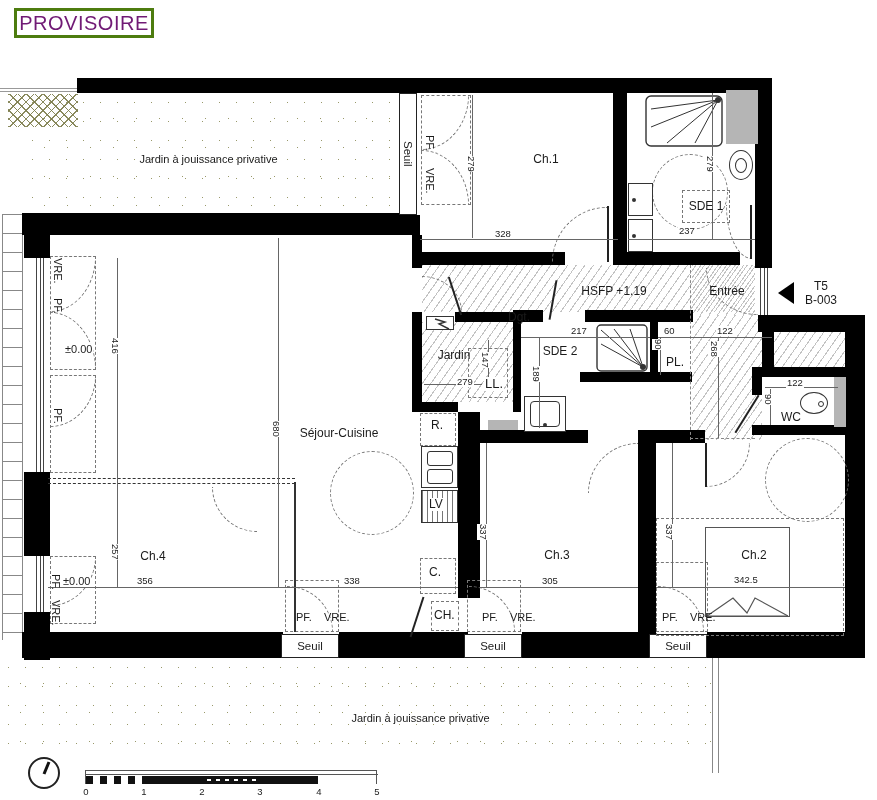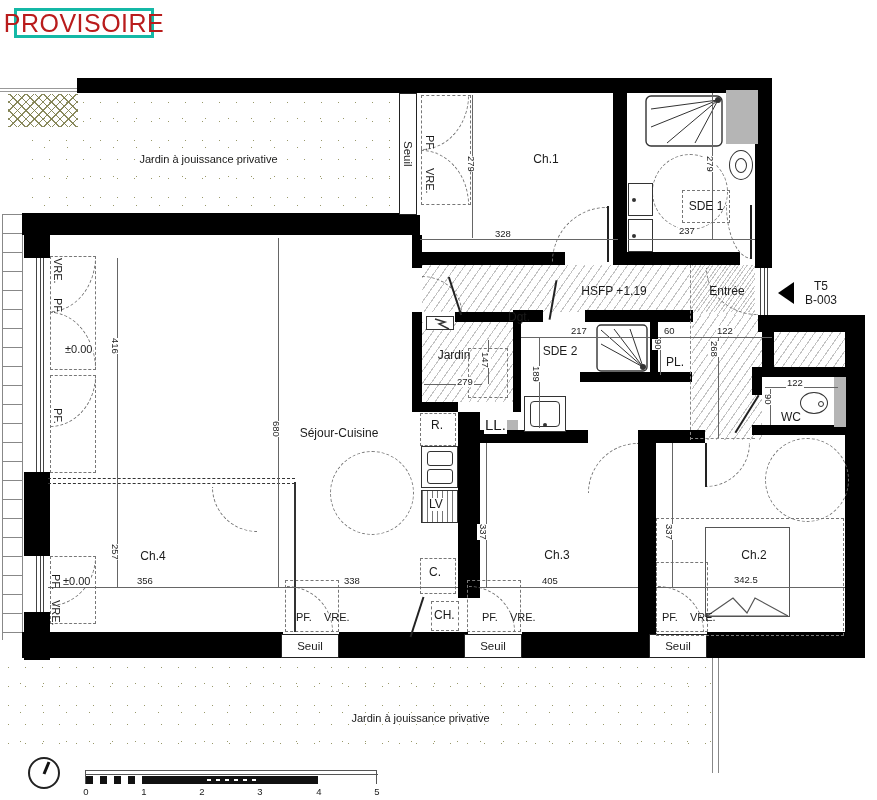--- a/index.html
+++ b/index.html
@@ -30,21 +30,21 @@
         background:linear-gradient(#444,#444) center/100% 1px no-repeat,#fff;}
   .winv{width:8px;border-left:1px solid #444;border-right:1px solid #444;
         background:linear-gradient(#444,#444) center/1px 100% no-repeat,#fff;}
   .seuil{background:#fff;border:1.2px solid #222;display:flex;align-items:center;justify-content:center;
          font-size:11.5px;}
   .fix{border:1.2px solid #333;background:#fff;}
   .duct{background:#b5b5b5;}
   .leaf{background:#222;}
   .ddot{border-left:1px dashed #888;}
   .ddoth{border-top:1px dashed #888;}
-  .stamp{border:3px solid #14b8a6;color:#b91c1c;font-size:25px;letter-spacing:.5px;
+  .stamp{border:3px solid #4d7c0f;color:#701a75;font-size:20px;letter-spacing:.5px;
          display:flex;align-items:center;justify-content:center;}
   .tri{width:0;height:0;border-top:11px solid transparent;border-bottom:11px solid transparent;border-right:16px solid #000;}
   .part{border-top:1.5px dashed #333;border-bottom:1.5px dashed #333;}
   .ladder{border-left:1px solid #888;border-right:1px solid #888;
           background:repeating-linear-gradient(#888 0 1px, transparent 1px 19px);}
   .oval{border:1.3px solid #333;border-radius:50%;background:#fff;}
   .chip{background:#fff;padding:0 1px;}
 </style>
 </head>
 <body>
@@ -258,21 +258,21 @@
   <div class="abs dim" style="left:786px;top:378px;">122</div>
   <div class="abs dim vtext" style="left:762px;top:394px;">90</div>
   <div class="abs dim" style="left:456px;top:377px;">279</div>
   <div class="abs dim vtext" style="left:479px;top:352px;">147</div>
   <div class="abs dim vtext" style="left:530px;top:366px;">189</div>
   <div class="abs dim vtext" style="left:109px;top:338px;">416</div>
   <div class="abs dim vtext" style="left:270px;top:421px;">680</div>
   <div class="abs dim vtext" style="left:109px;top:544px;">257</div>
   <div class="abs dim" style="left:136px;top:576px;">356</div>
   <div class="abs dim" style="left:343px;top:576px;">338</div>
-  <div class="abs dim" style="left:541px;top:576px;">405</div>
+  <div class="abs dim" style="left:541px;top:576px;">305</div>
   <div class="abs dim vtext" style="left:477px;top:524px;">337</div>
   <div class="abs dim vtext" style="left:663px;top:524px;">337</div>
   <div class="abs dim" style="left:733px;top:575px;">342.5</div>
   <div class="abs dim" style="left:64px;top:344px;font-size:11px;">±0.00</div>
   <div class="abs dim" style="left:62px;top:576px;font-size:11px;">±0.00</div>
 
   <div class="abs lbl" style="left:524px;top:153px;width:44px;">Ch.1</div>
   <div class="abs lbl" style="left:684px;top:200px;width:44px;">SDE 1</div>
   <div class="abs lbl" style="left:503px;top:285px;width:32px;margin-top:26px;">Dgt.</div>
   <div class="abs lbl" style="left:578px;top:285px;width:72px;">HSFP +1.19</div>
@@ -283,21 +283,21 @@
   <div class="abs lbl" style="left:776px;top:411px;width:30px;">WC</div>
   <div class="abs lbl" style="left:294px;top:427px;width:90px;">Séjour-Cuisine</div>
   <div class="abs lbl" style="left:133px;top:550px;width:40px;">Ch.4</div>
   <div class="abs lbl" style="left:537px;top:549px;width:40px;">Ch.3</div>
   <div class="abs lbl" style="left:734px;top:549px;width:40px;">Ch.2</div>
 
   <div class="abs lbl chip" style="left:430px;top:419px;">R.</div>
   <div class="abs lbl chip" style="left:428px;top:498px;">LV</div>
   <div class="abs lbl chip" style="left:428px;top:566px;">C.</div>
   <div class="abs lbl chip" style="left:433px;top:609px;">CH.</div>
-  <div class="abs lbl chip" style="left:484px;top:377px;font-size:15px;margin-top:40px;">LL.</div>
+  <div class="abs lbl chip" style="left:484px;top:377px;font-size:13px;">LL.</div>
 
   <div class="abs lbl sm vtext" style="left:424px;top:135px;">PF.</div>
   <div class="abs lbl sm vtext" style="left:424px;top:168px;">VRE.</div>
   <div class="abs lbl sm vtext" style="left:52px;top:258px;">VRE.</div>
   <div class="abs lbl sm vtext" style="left:52px;top:298px;">PF.</div>
   <div class="abs lbl sm vtext" style="left:52px;top:408px;">PF.</div>
   <div class="abs lbl sm vtext" style="left:50px;top:574px;">PF.</div>
   <div class="abs lbl sm vtext" style="left:50px;top:600px;">VRE.</div>
   <div class="abs lbl sm" style="left:296px;top:611px;">PF.</div>
   <div class="abs lbl sm" style="left:324px;top:611px;">VRE.</div>

